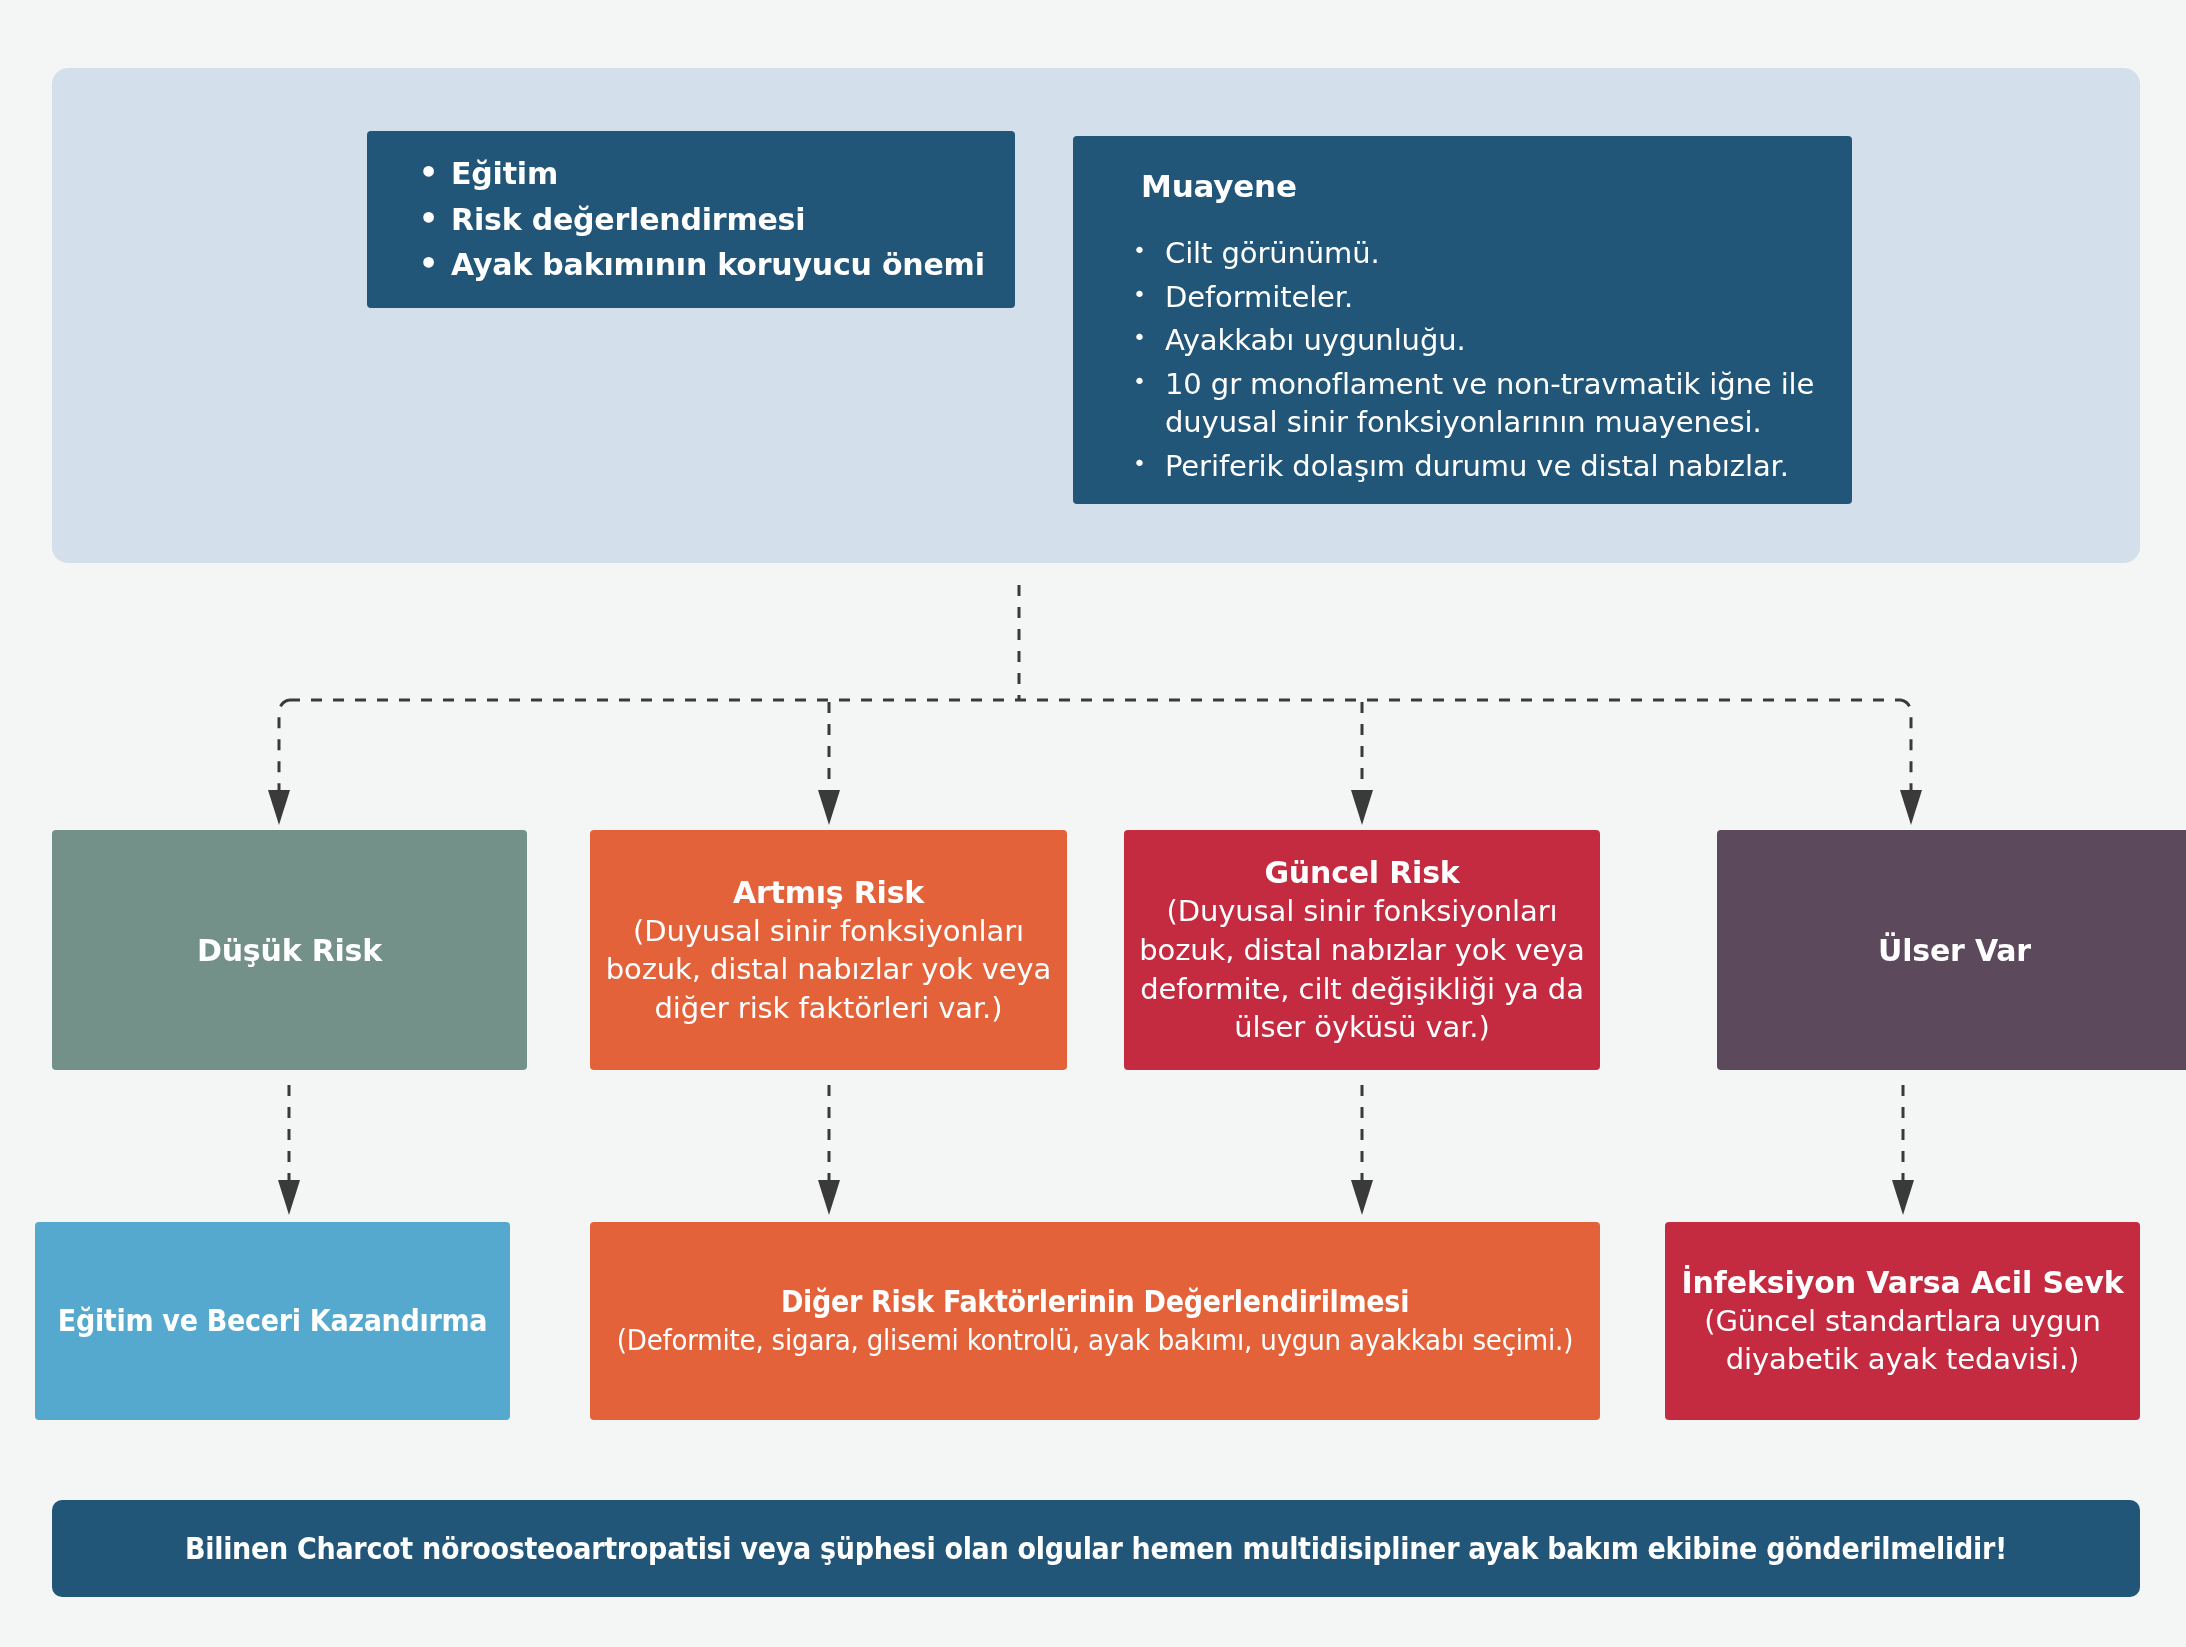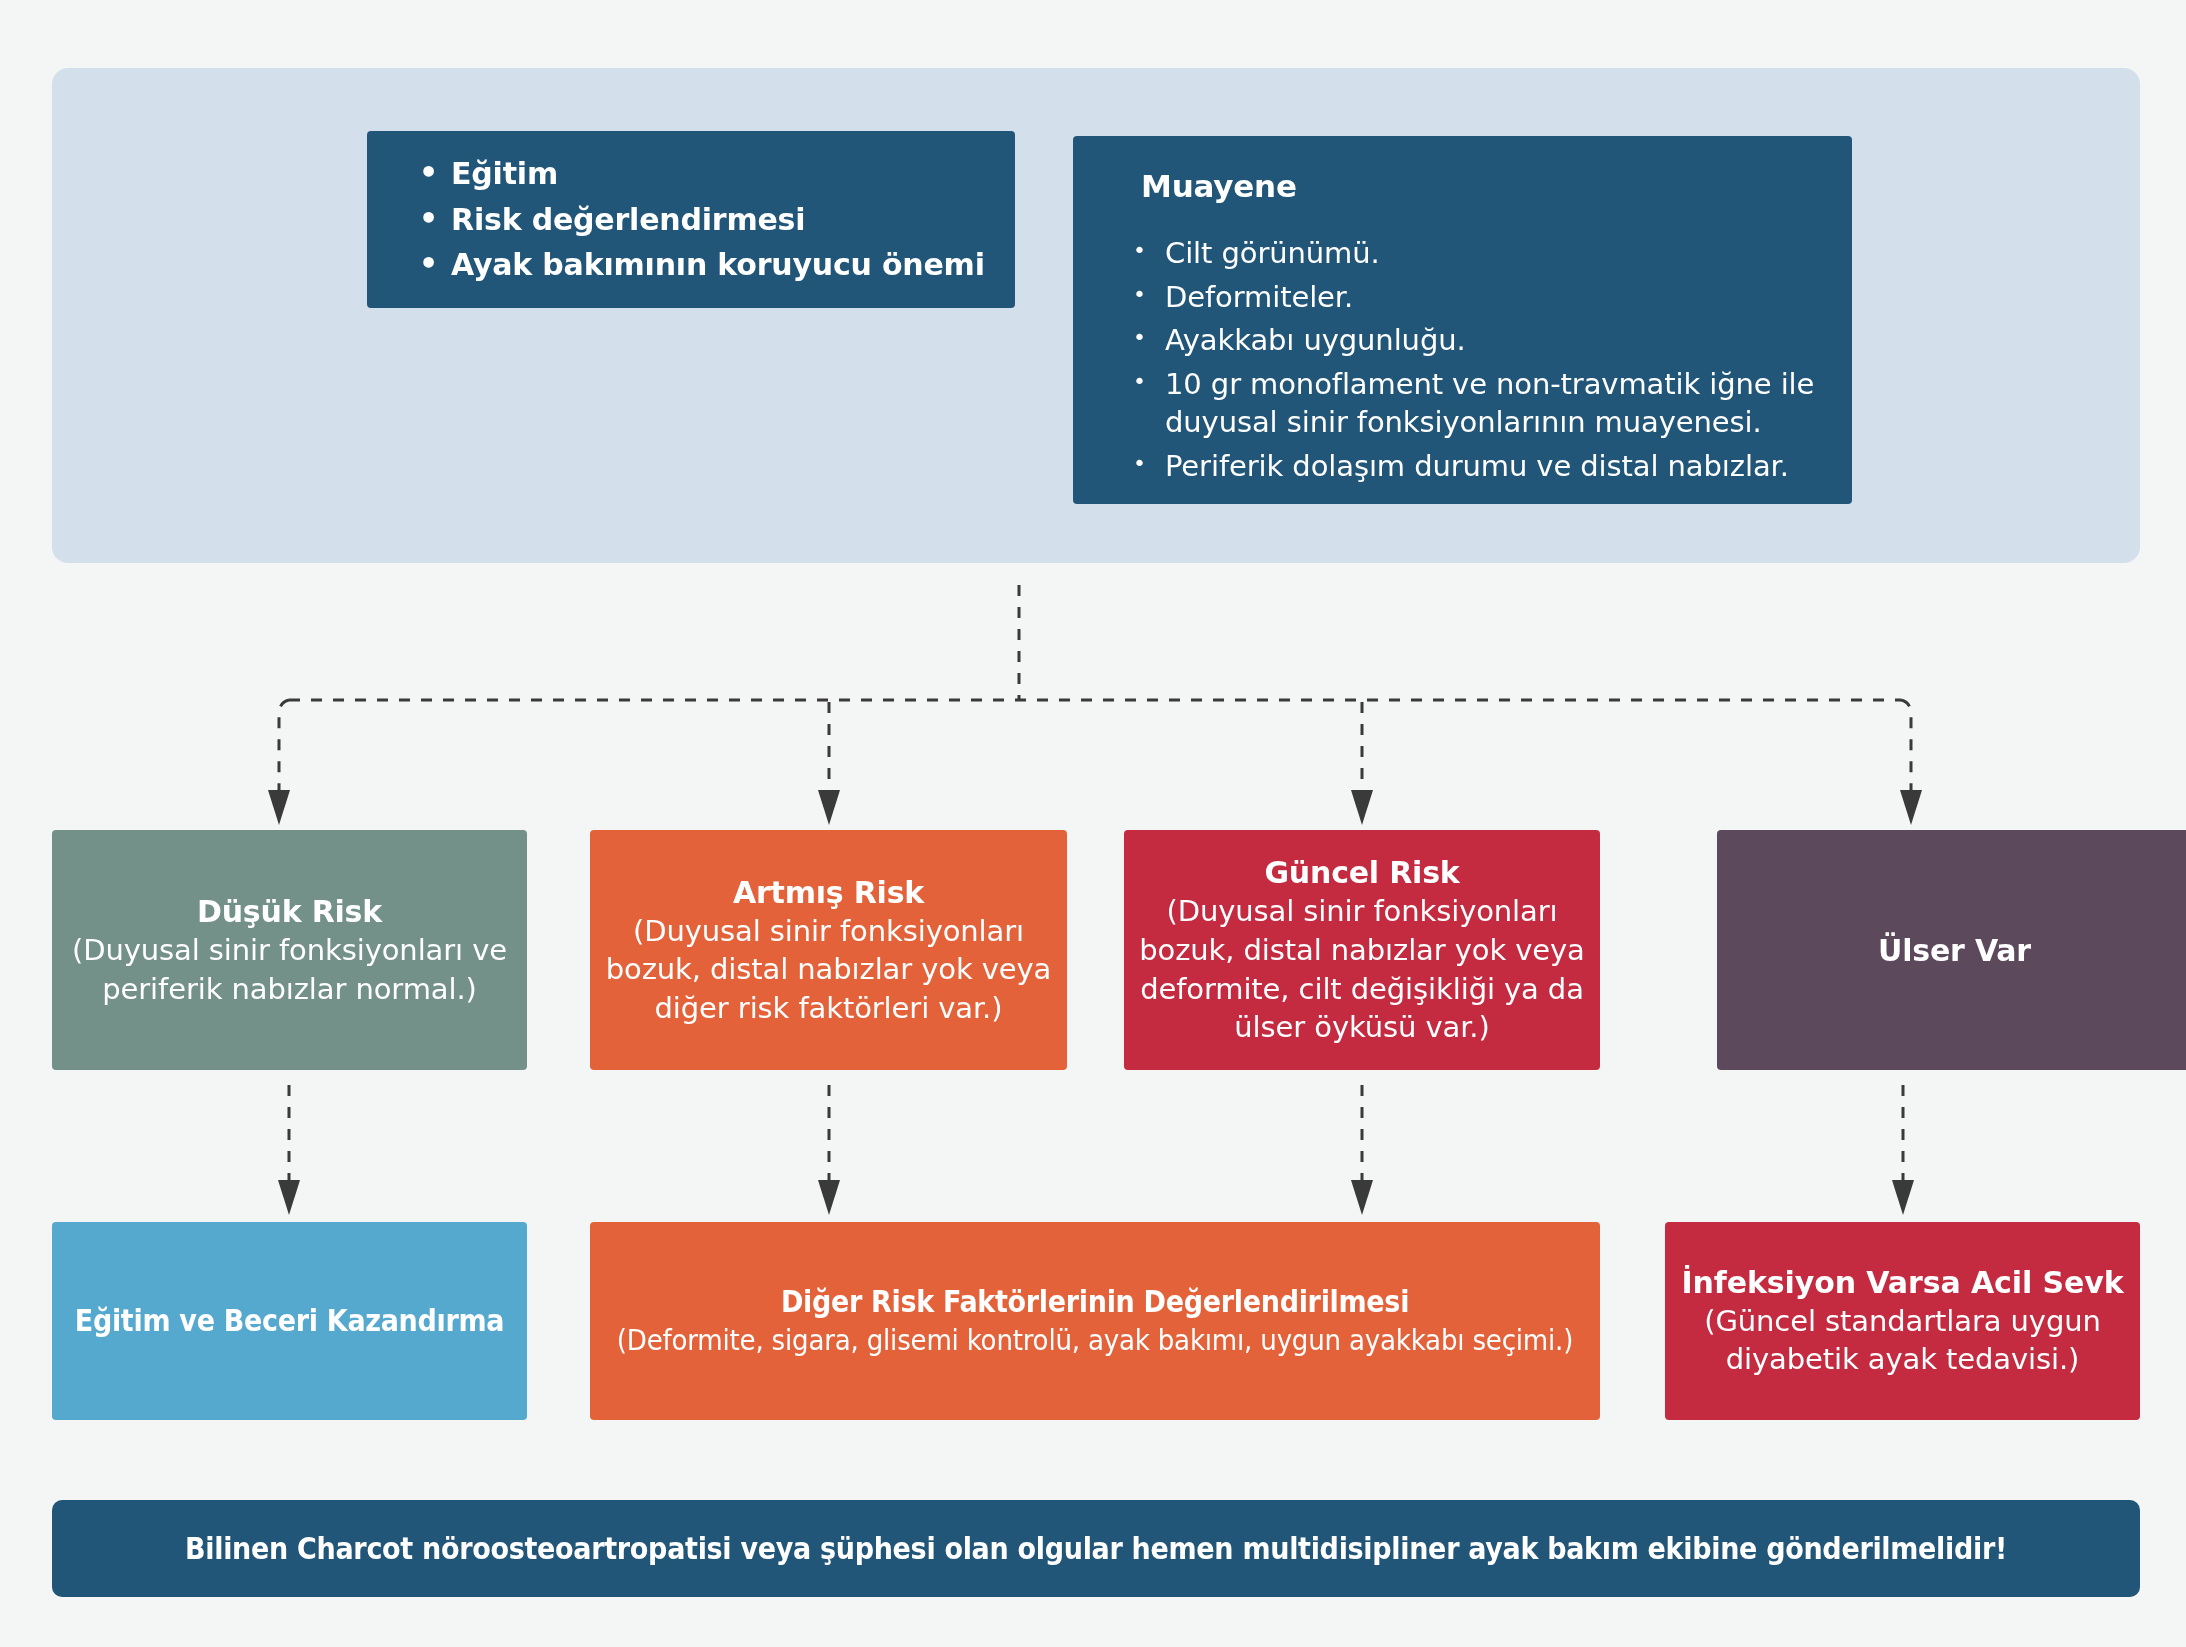--- a/index.html
+++ b/index.html
@@ -149,21 +149,21 @@
     font-stretch: condensed;
     letter-spacing: -0.3px;
   }
   .action .sub {
     font-size: 29px;
     line-height: 1.3;
     font-stretch: condensed;
     letter-spacing: -0.2px;
   }
 
-  .act-edu    { left: 52px;   width: 475px;  background: #55a9ce; }
+  .act-edu    { left: 35px;   width: 475px;  background: #55a9ce; }
   .act-risk   { left: 590px;  width: 1010px; background: #e4623a; }
   .act-refer  { left: 1665px; width: 475px;  background: #c42b40; }
   .act-refer .title,
   .act-refer .sub { font-stretch: normal; letter-spacing: -0.1px; }
 
   
   .footer-banner {
     position: absolute;
     left: 52px;
     top: 1500px;
@@ -239,21 +239,20 @@
 
       <polygon points="278,1180 300,1180 289,1215"></polygon>
       <polygon points="818,1180 840,1180 829,1215"></polygon>
       <polygon points="1351,1180 1373,1180 1362,1215"></polygon>
       <polygon points="1892,1180 1914,1180 1903,1215"></polygon>
     </g>
   </svg>
 
   <div class="box risk risk-low">
     <div class="title">Düşük Risk</div>
-    <div class="sub">(Duyusal sinir fonksiyonları ve periferik nabızlar normal.)</div>
   </div>
 
   <div class="box risk risk-inc">
     <div class="title">Artmış Risk</div>
     <div class="sub">(Duyusal sinir fonksiyonları bozuk, distal nabızlar yok veya diğer risk faktörleri var.)</div>
   </div>
 
   <div class="box risk risk-high">
     <div class="title">Güncel Risk</div>
     <div class="sub">(Duyusal sinir fonksiyonları bozuk, distal nabızlar yok veya deformite, cilt değişikliği ya da ülser öyküsü var.)</div>

